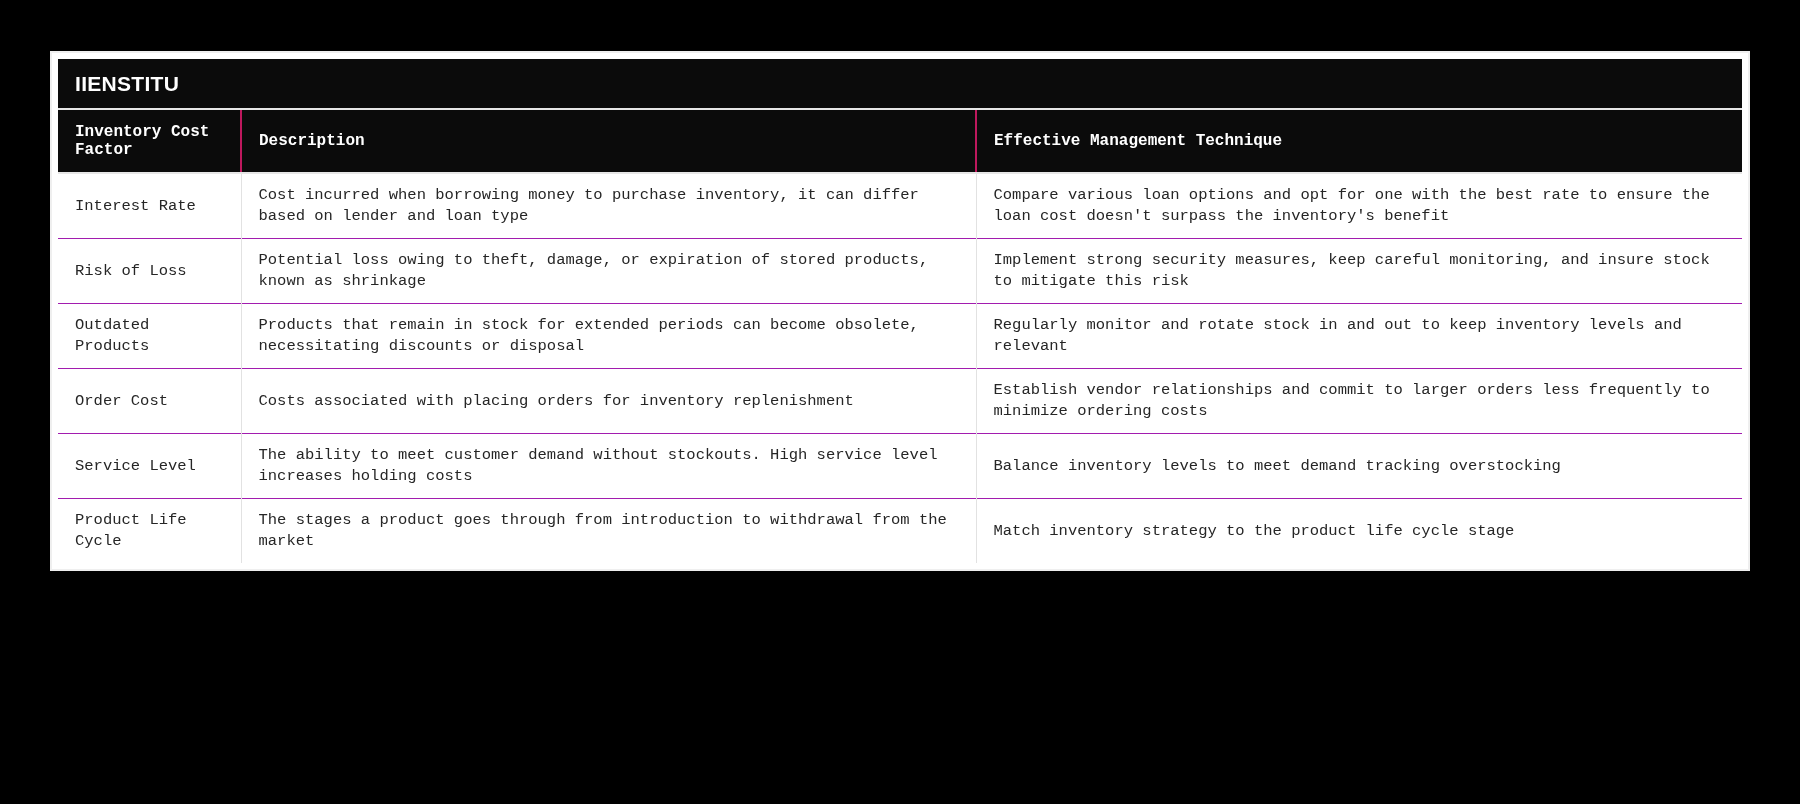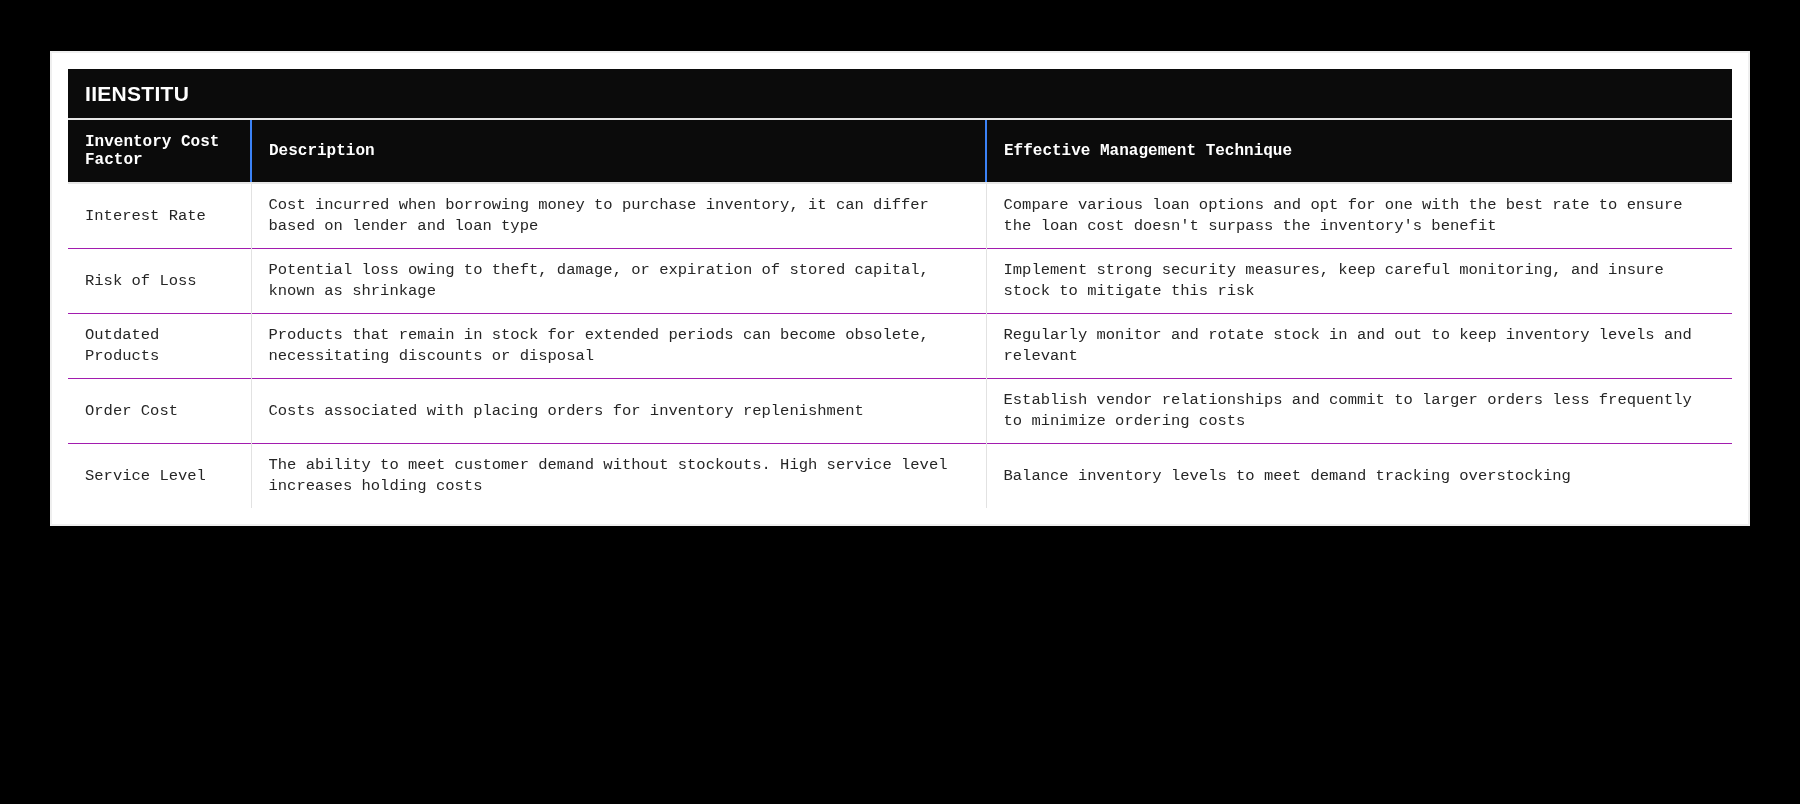--- a/index.html
+++ b/index.html
@@ -1,15 +1,15 @@
 <!DOCTYPE html>
 <html><head>
 <meta charset="utf-8">
 <style>
-  * { margin: 0; padding: 16px; box-sizing: border-box; }
+  * { margin: 0; padding: 6px; box-sizing: border-box; }
   html, body {
     width: 1800px;
     height: 804px;
     background: #000000;
     font-family: "Liberation Sans", "DejaVu Sans", sans-serif;
     overflow: hidden;
   }
   .table-outer {
     position: absolute;
     left: 50px;
@@ -43,21 +43,21 @@
     background: #0b0b0b;
     color: #ffffff;
     font-size: 16px;
     font-weight: 700;
     text-align: left;
     vertical-align: middle;
     padding: 10px 17px;
     height: 63px;
     border-bottom: 2px solid #e6e6e6;
   }
-  thead th + th { border-left: 2px solid #3b82f6; }
+  thead th + th { border-left: 2px solid #be185d; }
   tbody td {
     background: #ffffff;
     color: #262626;
     font-size: 15.5px;
     line-height: 21px;
     vertical-align: middle;
     padding: 11px 17px;
   }
   tbody tr + tr td { border-top: 1px solid #a21caf; }
   tbody td + td { border-left: 1px solid #e2e2e2; }
@@ -81,33 +81,38 @@
       </tr>
     </thead>
     <tbody>
         <tr>
           <td>Interest Rate</td>
           <td>Cost incurred when borrowing money to purchase inventory, it can differ based on lender and loan type</td>
           <td>Compare various loan options and opt for one with the best rate to ensure the loan cost doesn't surpass the inventory's benefit</td>
         </tr>
         <tr>
           <td>Risk of Loss</td>
-          <td>Potential loss owing to theft, damage, or expiration of stored capital, known as shrinkage</td>
+          <td>Potential loss owing to theft, damage, or expiration of stored products, known as shrinkage</td>
           <td>Implement strong security measures, keep careful monitoring, and insure stock to mitigate this risk</td>
         </tr>
         <tr>
           <td>Outdated Products</td>
           <td>Products that remain in stock for extended periods can become obsolete, necessitating discounts or disposal</td>
           <td>Regularly monitor and rotate stock in and out to keep inventory levels and relevant</td>
         </tr>
         <tr>
           <td>Order Cost</td>
           <td>Costs associated with placing orders for inventory replenishment</td>
           <td>Establish vendor relationships and commit to larger orders less frequently to minimize ordering costs</td>
         </tr>
         <tr>
           <td>Service Level</td>
           <td>The ability to meet customer demand without stockouts. High service level increases holding costs</td>
           <td>Balance inventory levels to meet demand tracking overstocking</td>
         </tr>
+        <tr>
+          <td>Product Life Cycle</td>
+          <td>The stages a product goes through from introduction to withdrawal from the market</td>
+          <td>Match inventory strategy to the product life cycle stage</td>
+        </tr>
       </tbody>
   </table>
 </div>
 
 </body></html>

